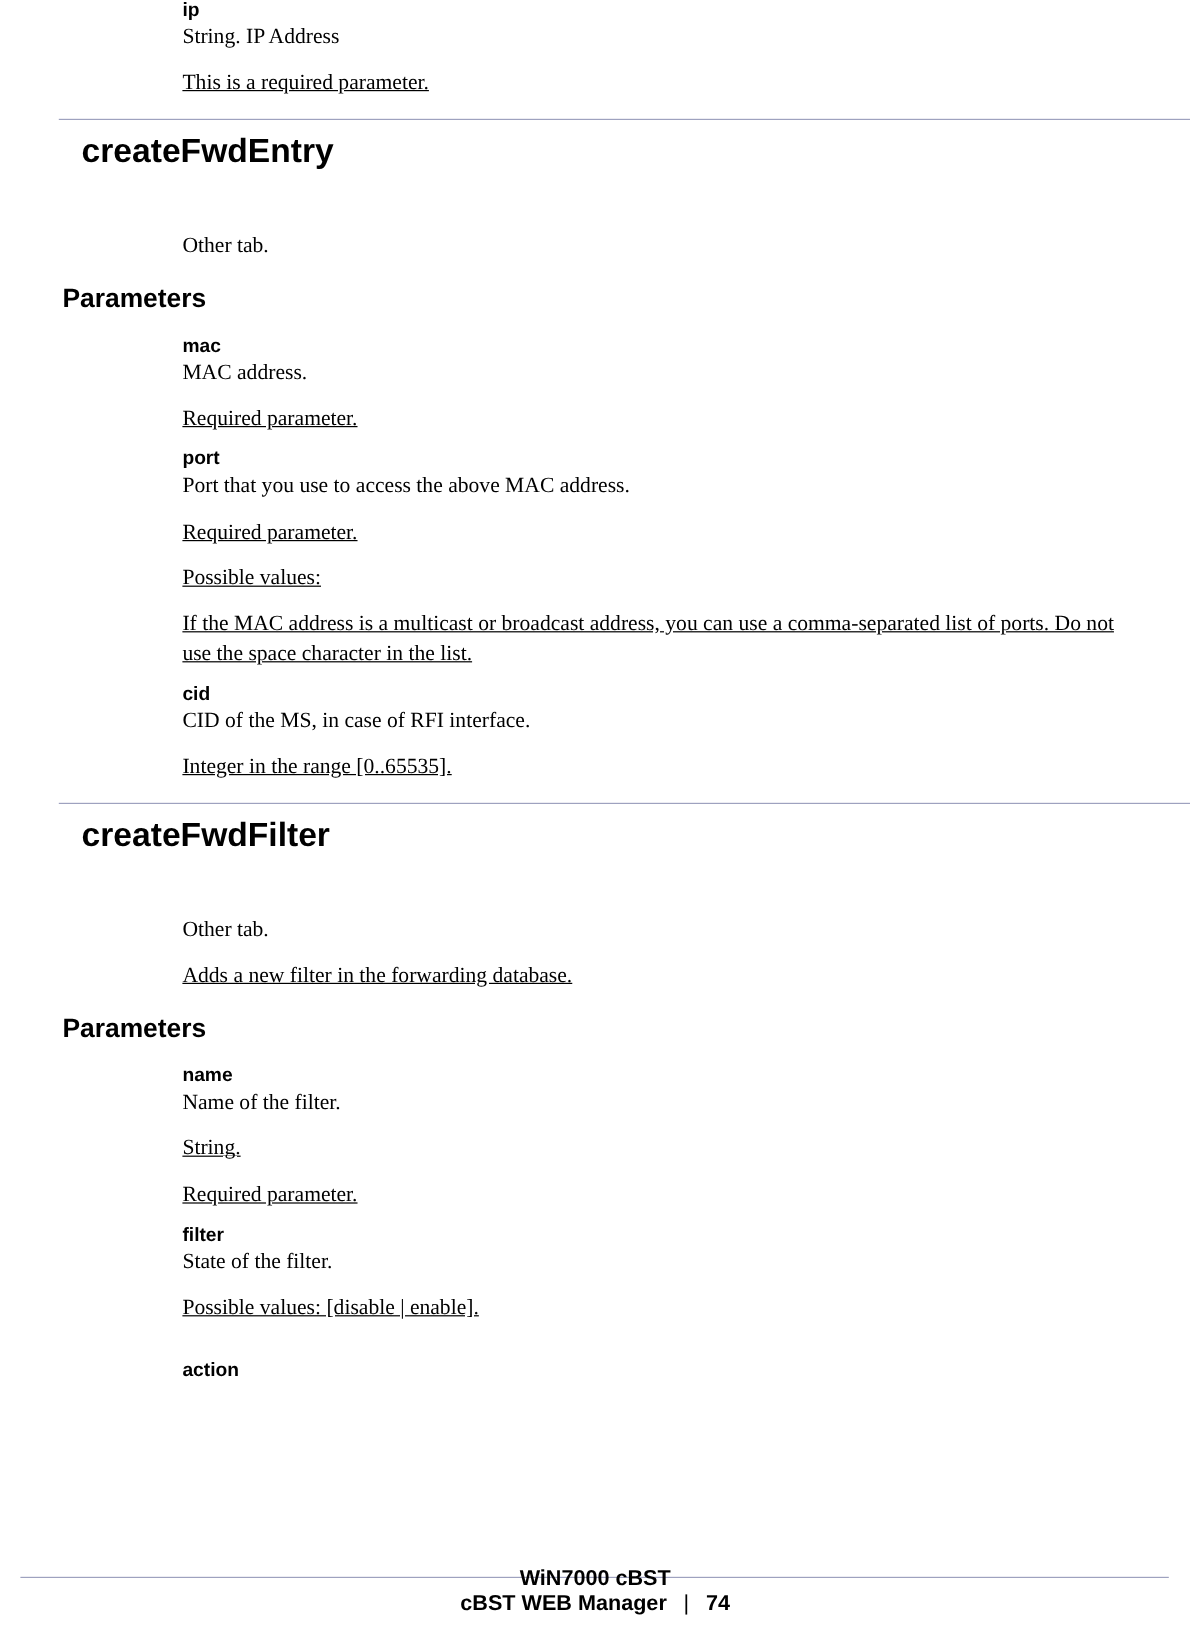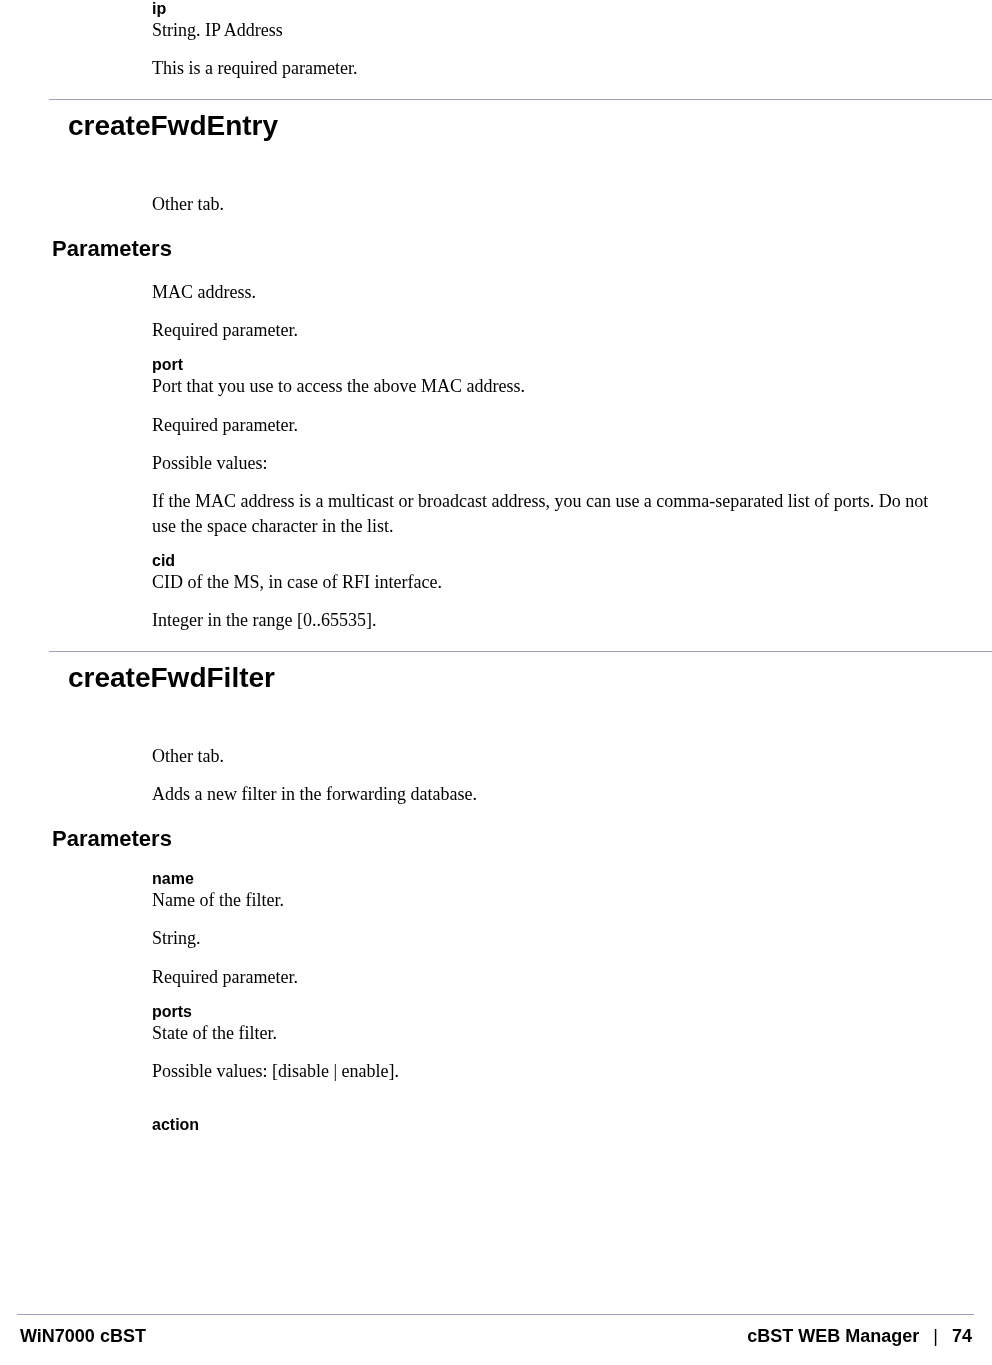--- a/index.html
+++ b/index.html
@@ -2,25 +2,25 @@
 <html><head>
 <meta charset="utf-8">
 <style>
   * { box-sizing: border-box; margin: 0; padding: 0; }
   html, body { width: 992px; height: 1365px; background: #ffffff; font-family: "Palatino Linotype", "Book Antiqua", Palatino, Georgia, serif; color: #000; }
   .page { position: relative; width: 992px; height: 1365px; }
   .content { padding: 0 20px 0 32px; }
   .indent { margin-left: 120px; margin-right: 20px; }
   .param-name { font-family: Arial, Helvetica, sans-serif; font-weight: 700; font-size: 16px; }
   .body-text { font-size: 18px; line-height: 1.35; }
-  .para { margin-top: 14px; }
+  .para { margin-top: 14px; text-decoration: underline; }
   .section-rule { border: none; border-top: 1px solid #9ea2bf; width: 957px; margin-left: 17px; }
   .section-heading { font-family: Arial, Helvetica, sans-serif; font-weight: 700; font-size: 28px; margin-left: 36px; margin-top: 10px; }
   .sub-heading { font-family: Arial, Helvetica, sans-serif; font-weight: 700; font-size: 22px; margin-left: 20px; margin-top: 20px; }
-  .footer { position: absolute; bottom: 18px; left: 20px; right: 20px; display: flex; justify-content: space-between; align-items: center; font-family: Arial, Helvetica, sans-serif; font-weight: 700; font-size: 18px; }
+  .footer { position: absolute; bottom: 18px; left: 20px; right: 20px; display: flex; justify-content: space-between; align-items: center; font-family: Arial, Helvetica, sans-serif; font-weight: 700; font-size: 18px; flex-direction: column; }
   .footer-right { display: flex; align-items: flex-start; }
   .footer-sep { margin: 0 14px 0 14px; font-weight: 400; }
   .footer-rule { position: absolute; bottom: 50px; left: 17px; width: 957px; border: none; border-top: 1px solid #9ea2bf; }
   .block-top2 { margin-top: 50px; }
 </style>
 </head>
 <body>
 <div class="page">
 
 <div class="content">
@@ -34,20 +34,21 @@
   <hr class="section-rule" style="margin-top:18px;">
   <h2 class="section-heading">createFwdEntry</h2>
 
   <div class="indent block-top2">
     <div class="body-text">Other tab.</div>
   </div>
 
   <div class="sub-heading">Parameters</div>
 
   <div class="indent" style="margin-top:18px;">
+    <div class="param-name">mac</div>
     <div class="body-text">MAC address.</div>
     <div class="body-text para">Required parameter.</div>
 
     <div class="param-name" style="margin-top:14px;">port</div>
     <div class="body-text">Port that you use to access the above MAC address.</div>
     <div class="body-text para">Required parameter.</div>
     <div class="body-text para">Possible values:</div>
     <div class="body-text para">If the MAC address is a multicast or broadcast address, you can use a comma-separated list of ports. Do not use the space character in the list.</div>
 
     <div class="param-name" style="margin-top:14px;">cid</div>
@@ -64,21 +65,21 @@
   </div>
 
   <div class="sub-heading">Parameters</div>
 
   <div class="indent" style="margin-top:18px;">
     <div class="param-name">name</div>
     <div class="body-text">Name of the filter.</div>
     <div class="body-text para">String.</div>
     <div class="body-text para">Required parameter.</div>
 
-    <div class="param-name" style="margin-top:14px;">ports</div>
+    <div class="param-name" style="margin-top:14px;">filter</div>
     <div class="body-text">State of the filter.</div>
     <div class="body-text para">Possible values: [disable | enable].</div>
 
     <div class="param-name" style="margin-top:32px;">action</div>
   </div>
 
 </div>
 
 <hr class="footer-rule">
 <div class="footer">

